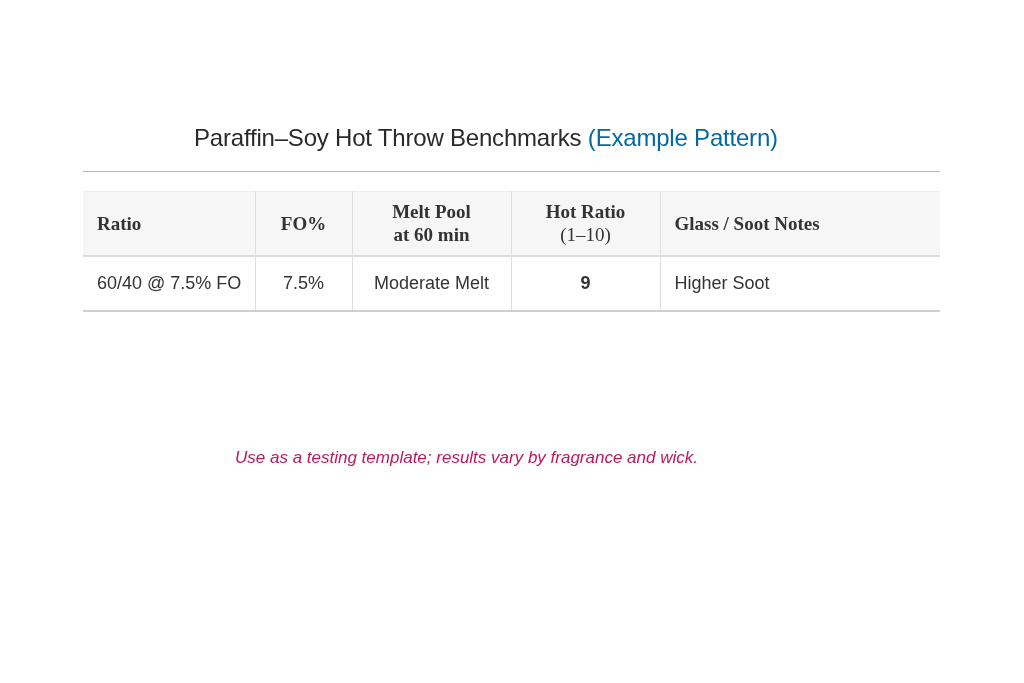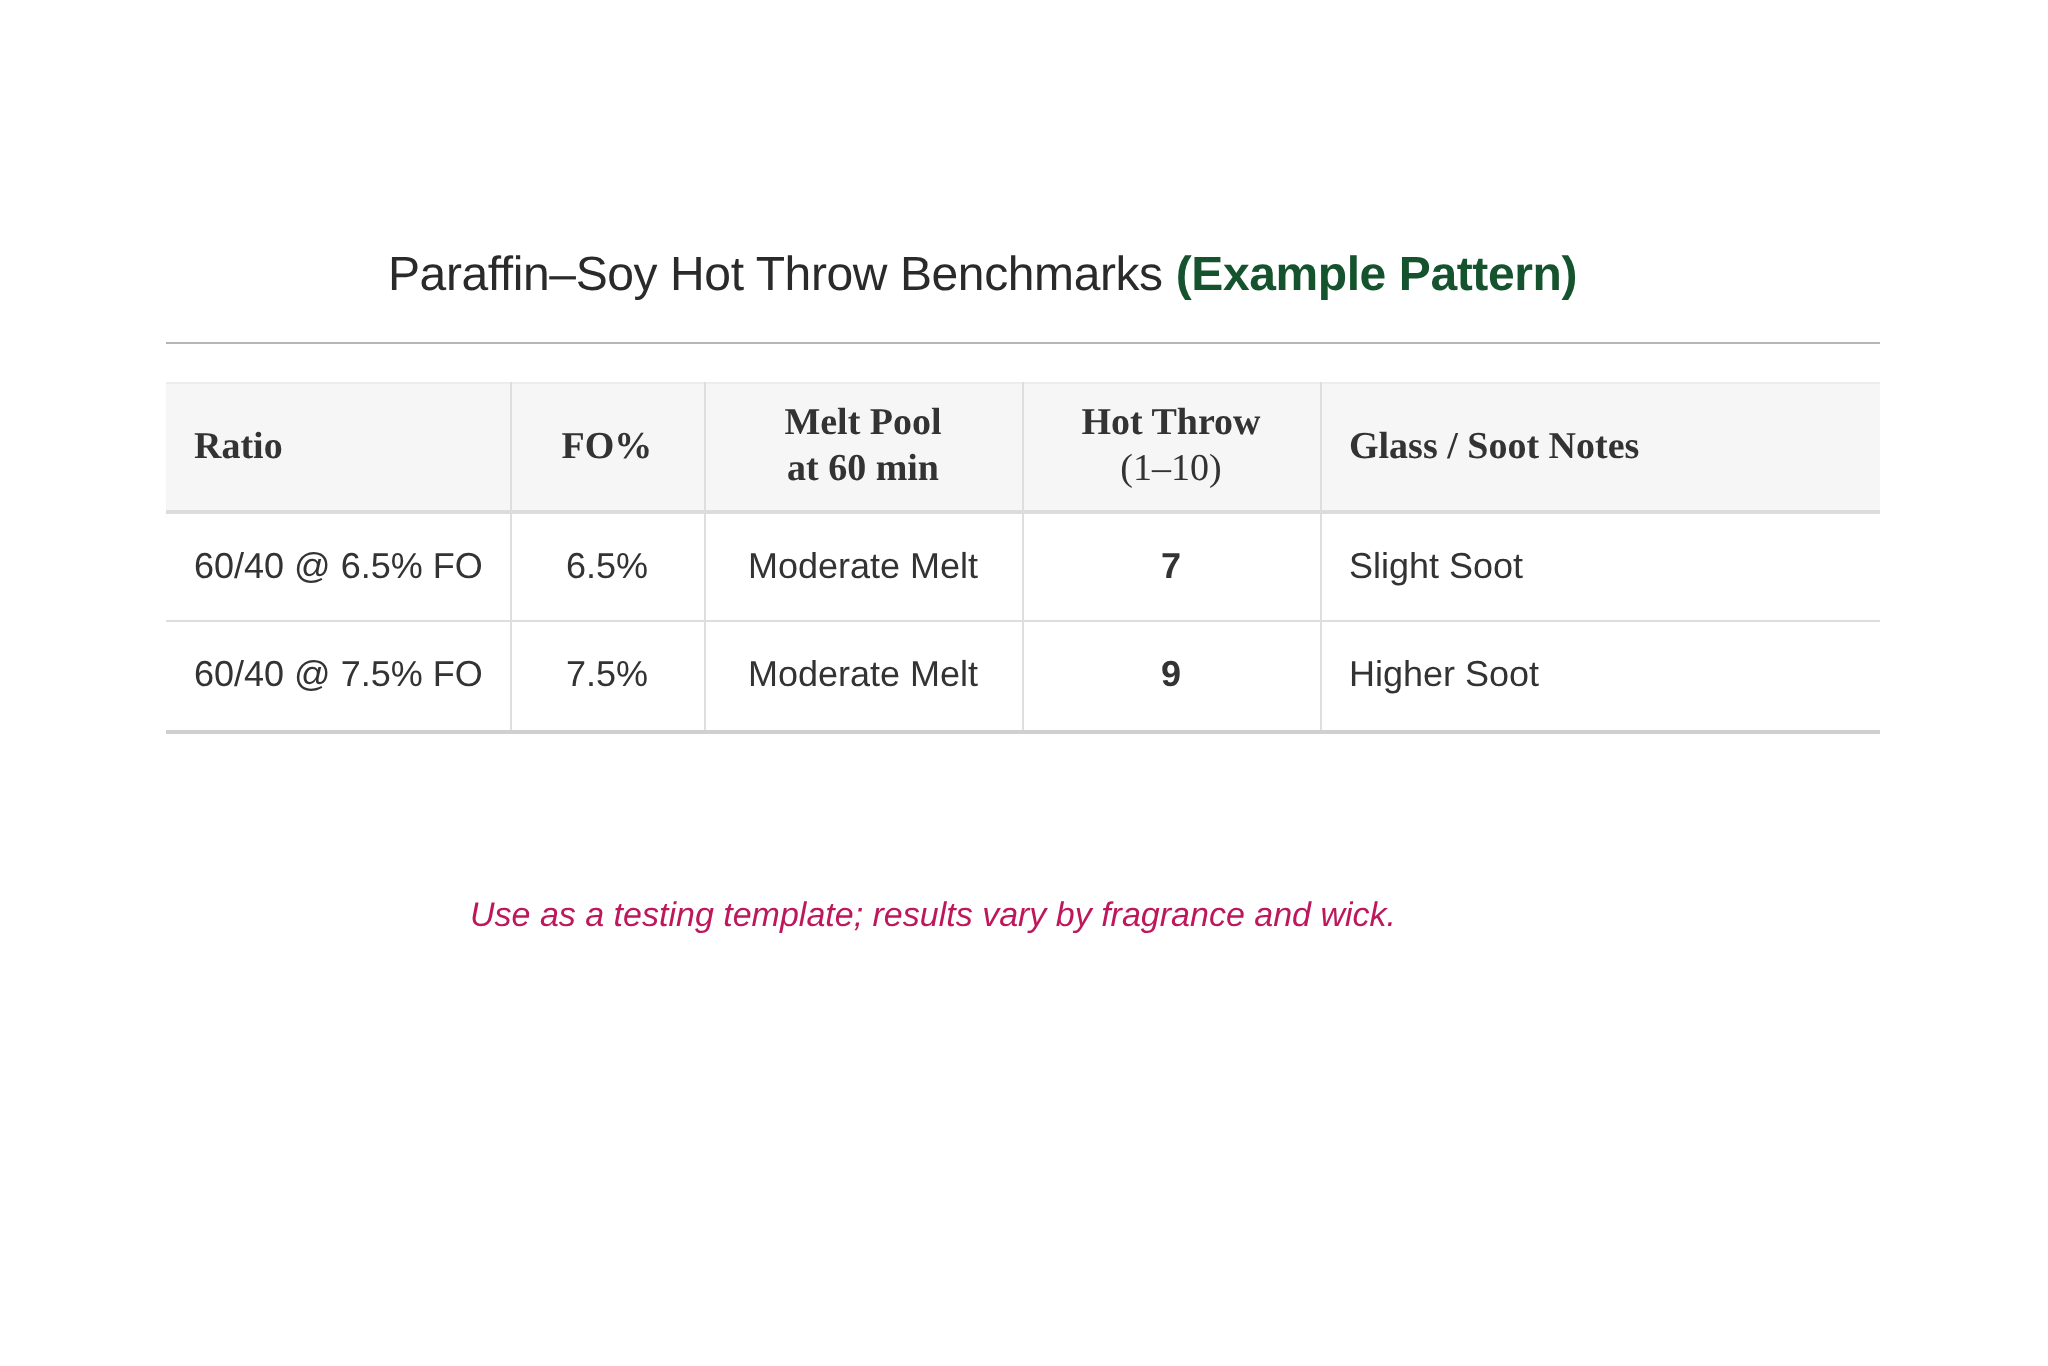--- a/index.html
+++ b/index.html
@@ -18,21 +18,21 @@
     .title {
       position: absolute;
       left: 173px;
       top: 124px;
       font-size: 24px;
       letter-spacing: -0.2px;
       color: #2a2a2a;
       white-space: nowrap;
     }
     .title .main { font-weight: normal; margin-left: 21px; }
-    .title .sub { font-weight: bold; color: #14532d; }
+    .title .sub { font-weight: normal; color: #0369a1; }
 
     .title-rule {
       position: absolute;
       left: 83px;
       top: 171px;
       width: 857px;
       height: 1px;
       background: #b5b5b5;
     }
 
@@ -117,36 +117,29 @@
         <span>Ratio</span>
       </th>
       <th class="center">
         <span>FO%</span>
       </th>
       <th class="center">
         <span style="display:block">Melt Pool</span>
         <span class="line2 bold">at 60 min</span>
       </th>
       <th class="center">
-        <span style="display:block">Hot Throw</span>
+        <span style="display:block">Hot Ratio</span>
         <span class="line2">(1–10)</span>
       </th>
       <th class="left">
         <span>Glass / Soot Notes</span>
       </th>
     </tr>
   </thead>
   <tbody>
-    <tr>
-      <td class="left">60/40 @ 6.5% FO</td>
-      <td class="center">6.5%</td>
-      <td class="center">Moderate Melt</td>
-      <td class="center num">7</td>
-      <td class="left">Slight Soot</td>
-    </tr>
     <tr>
       <td class="left">60/40 @ 7.5% FO</td>
       <td class="center">7.5%</td>
       <td class="center">Moderate Melt</td>
       <td class="center num">9</td>
       <td class="left">Higher Soot</td>
     </tr>
   </tbody>
 </table>
 

